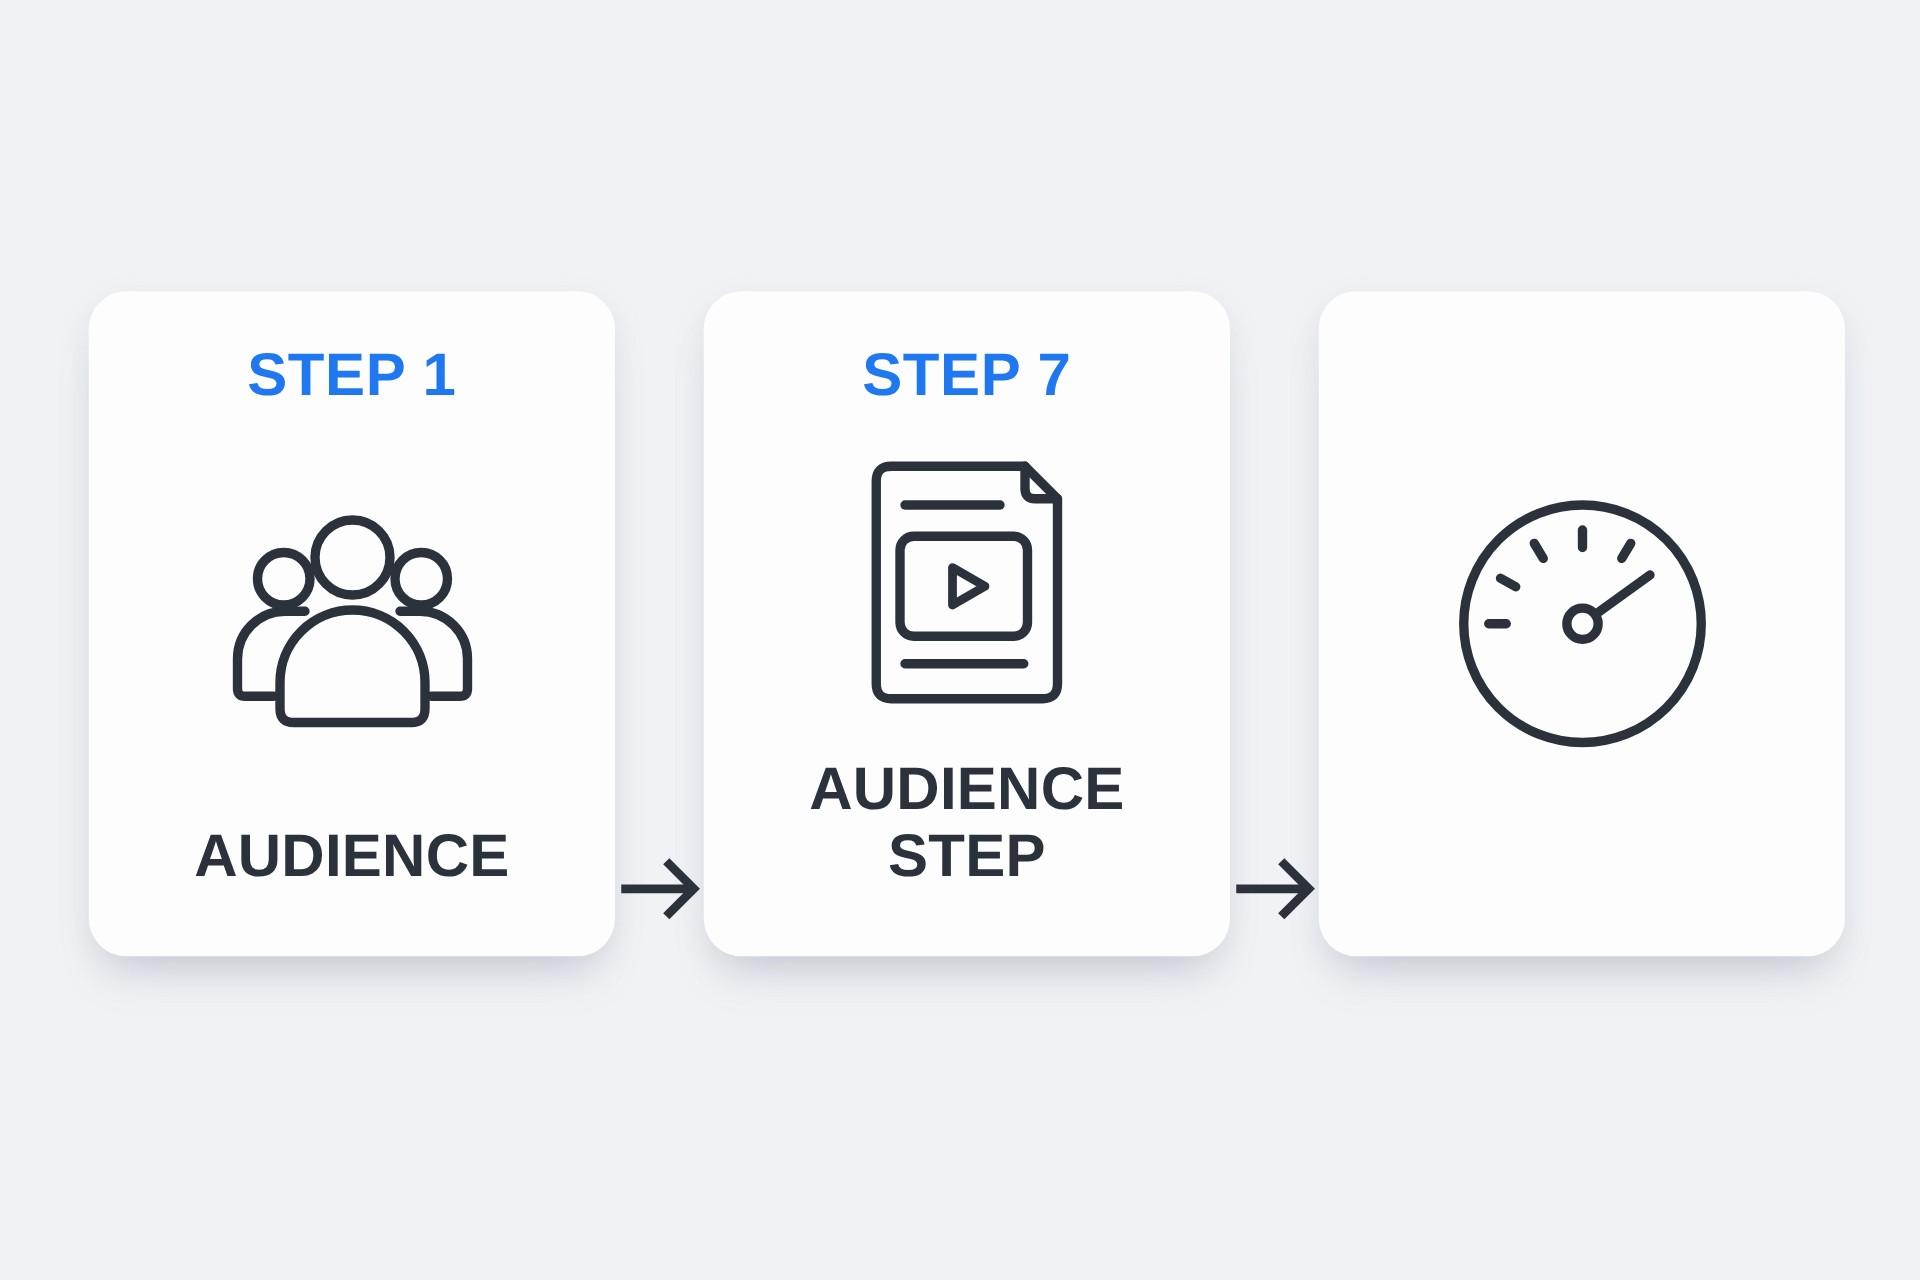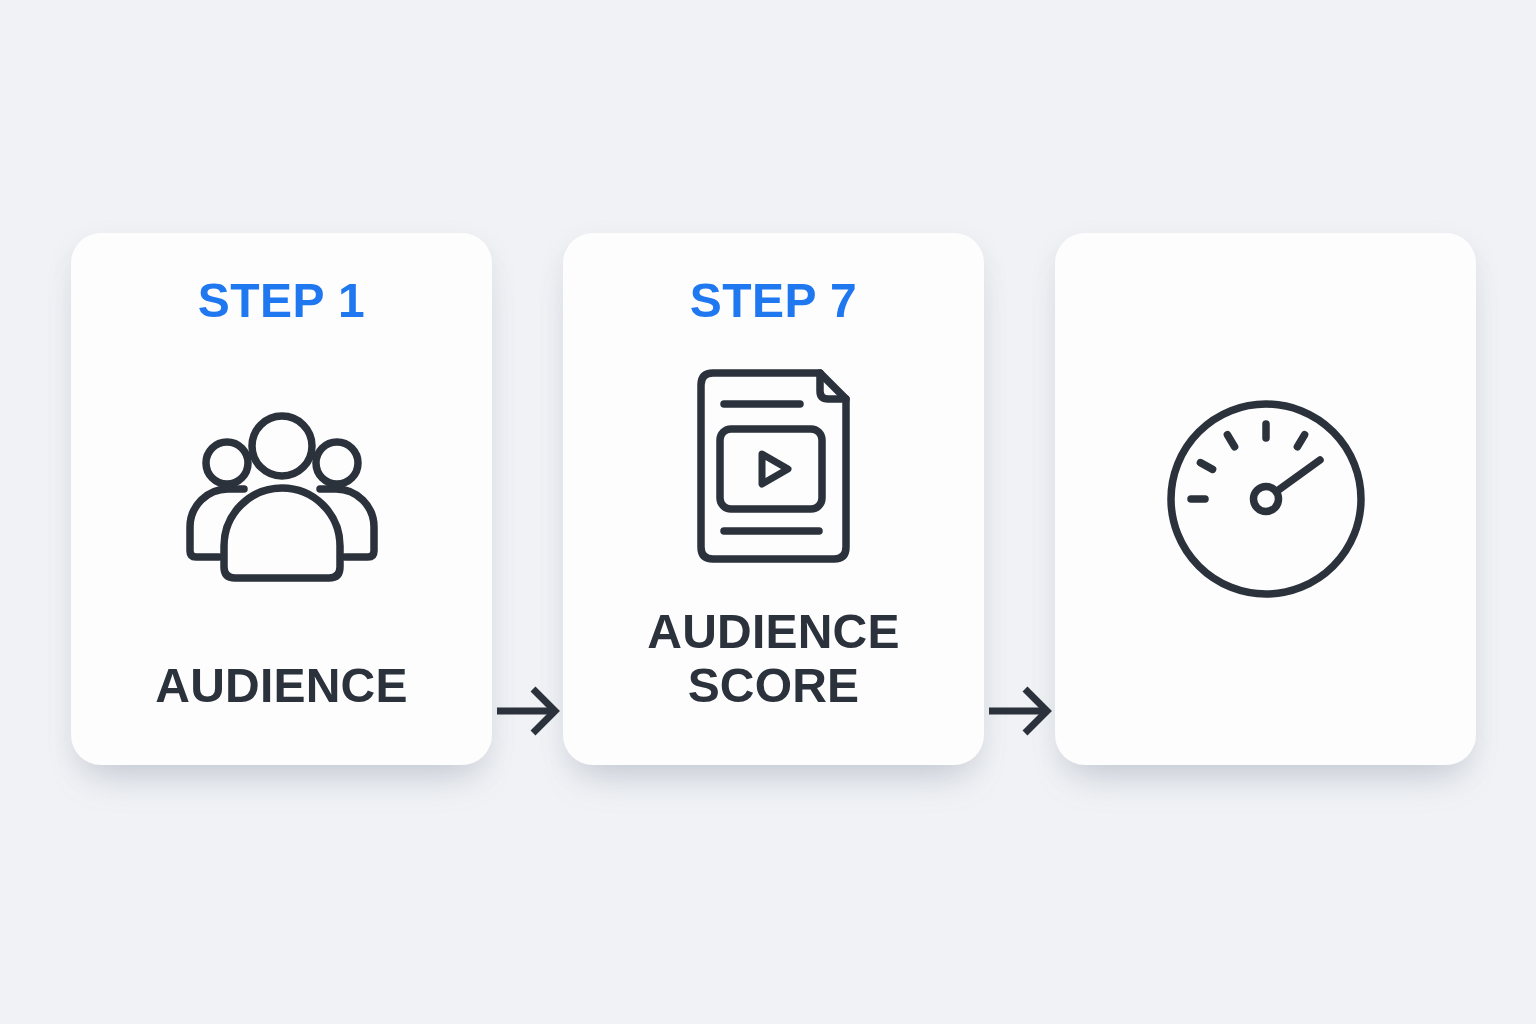--- a/index.html
+++ b/index.html
@@ -112,21 +112,21 @@
 
           <line x1="31" y1="37" x2="107" y2="37"></line>
 
           <rect x="27" y="62" width="102" height="80" rx="11"></rect>
 
           <path d="M69,87 L95,102 L69,117 Z" stroke-width="7"></path>
 
           <line x1="31" y1="164" x2="126" y2="164"></line>
         </svg>
       </div>
-      <h2 class="title"><span>AUDIENCE</span><br><span>SCORE</span></h2>
+      <h2 class="title"><span>AUDIENCE</span><br><span>STEP</span></h2>
     </section>
 
     <div class="gapbox">
       <svg class="arrow-svg" width="64" height="64" viewBox="0 0 64 64" aria-hidden="true">
         <g stroke="#2b323c" stroke-width="7" fill="none" stroke-linecap="butt" stroke-linejoin="miter">
           <line x1="1" y1="32" x2="58" y2="32"></line>
           <path d="M37,10 L59,32 L37,54"></path>
         </g>
       </svg>
     </div>

